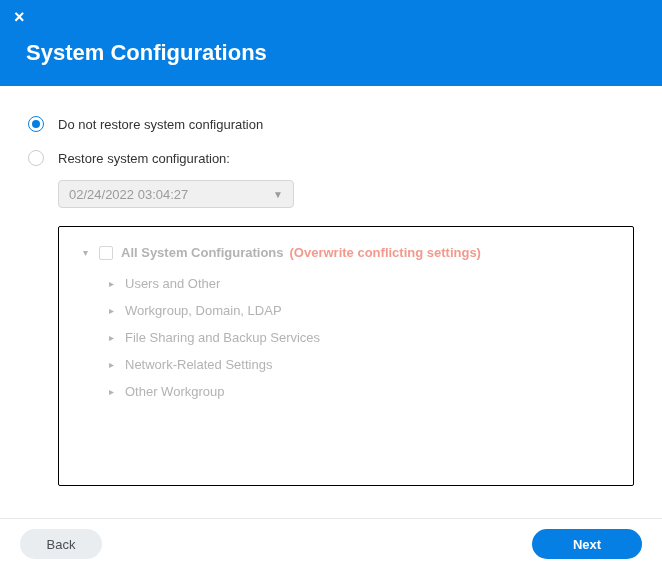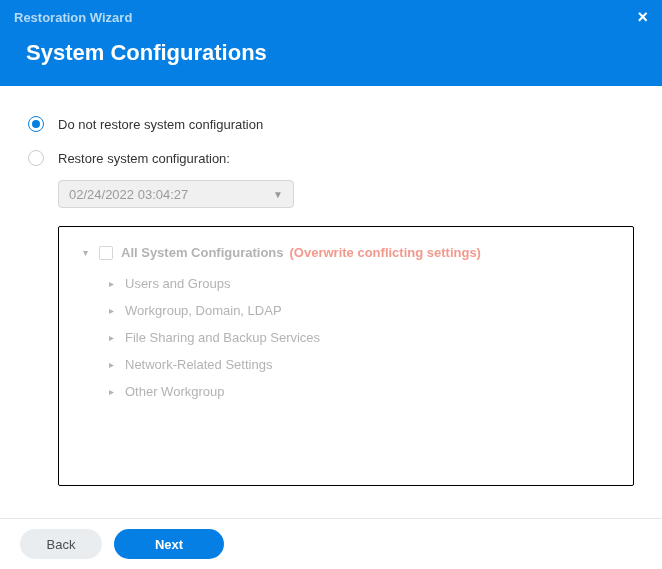--- a/index.html
+++ b/index.html
@@ -144,21 +144,21 @@
     font-size: 13px;
   }
   .footer {
     position: absolute;
     bottom: 0;
     left: 0;
     right: 0;
     border-top: 1px solid #e6e6e6;
     padding: 10px 20px;
     display: flex;
-    justify-content: flex-start;
+    justify-content: space-between;
     align-items: center;
     gap: 12px;
     background: #fff;
   }
   .btn {
     min-width: 82px;
     height: 30px;
     border-radius: 15px;
     border: none;
     font-size: 13px;
@@ -173,21 +173,20 @@
     color: #fff;
     min-width: 110px;
     font-weight: 600;
   }
 </style>
 </head>
 <body>
 
 <div class="header">
   <div class="titlebar">
-    <span class="titlebar-title">Restoration Wizard</span>
     <span class="close-x">×</span>
   </div>
   <div class="page-title">System Configurations</div>
 </div>
 
 <div class="content">
 
   <div class="radio-row">
     <span class="radio">
         <span class="radio-dot"></span>
@@ -209,21 +208,21 @@
 
   <div class="tree-panel">
     <div class="tree-root">
       <span class="expander open"></span>
       <span class="checkbox"></span>
       <span class="tree-root-label">All System Configurations</span>
       <span class="tree-root-warn">(Overwrite conflicting settings)</span>
     </div>
     <div class="tree-item">
       <span class="expander closed"></span>
-      <span>Users and Groups</span>
+      <span>Users and Other</span>
     </div>
     <div class="tree-item">
       <span class="expander closed"></span>
       <span>Workgroup, Domain, LDAP</span>
     </div>
     <div class="tree-item">
       <span class="expander closed"></span>
       <span>File Sharing and Backup Services</span>
     </div>
     <div class="tree-item">

